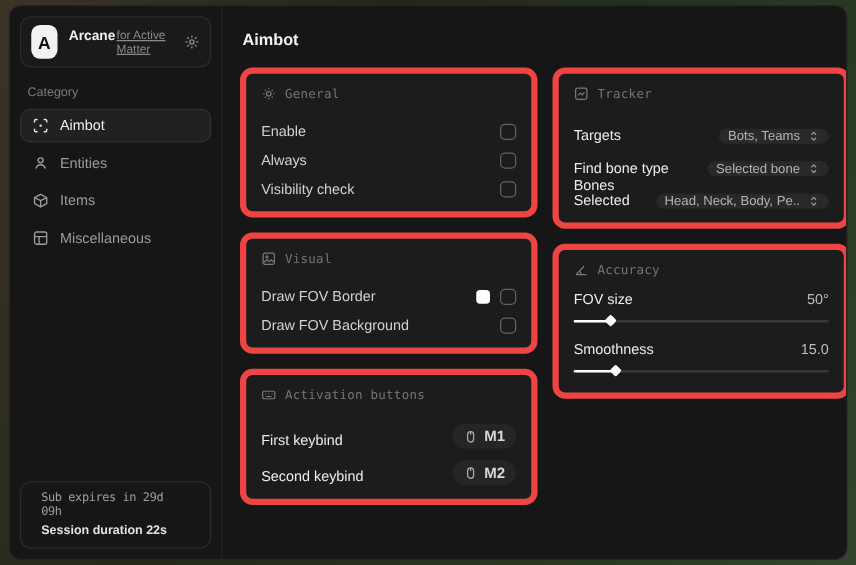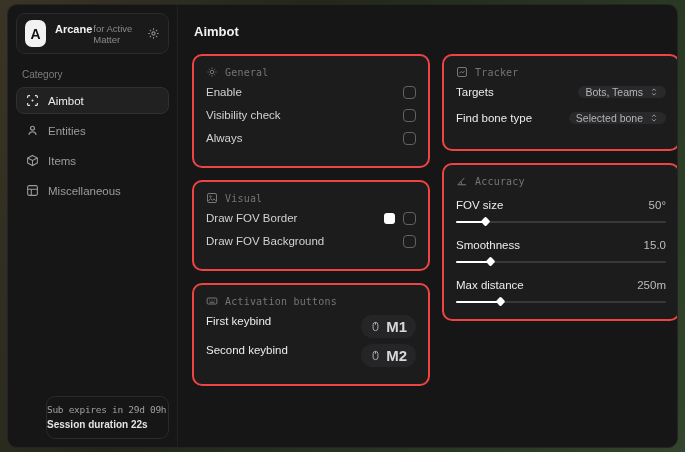--- a/index.html
+++ b/index.html
@@ -25,72 +25,71 @@
     border:1px solid #2b2b2d; background:#1a1a1b; border-radius:9px;
     padding:6px 8px;
   }
   .logo {
     width:27px; height:27px; border-radius:7px; background:#f2f2f2;
     color:#111; font-weight:bold; font-size:14px;
     display:flex; align-items:center; justify-content:center;
   }
   .app-meta { display:flex; flex-direction:row; gap:1px; }
   .app-name { font-size:11px; font-weight:bold; color:#f0f0f0; }
-  .app-sub { font-size:9.5px; color:#8a8a8a; }
+  .app-sub { font-size:9.5px; color:#8a8a8a;text-decoration:underline; }
   .header-gear { margin-left:auto; color:#8f8f8f; display:flex; }
   .category { font-size:10px; color:#7c7c7e; margin:15px 6px 7px; }
   .nav-item {
     display:flex; align-items:center; gap:9px;
     padding:6px 9px; margin-bottom:3px; border:1px solid transparent;
     border-radius:8px; color:#9c9c9e; font-size:11.5px; cursor:pointer;
   }
   .nav-item .nav-icon { display:flex; color:#9c9c9e; }
   .nav-item.selected {
     background:#212122; border-color:#303032; color:#ededee; font-weight:500;
   }
   .nav-item.selected .nav-icon { color:#e4e4e5; }
   .sidebar-footer {
     margin-top:auto; border:1px solid #2a2a2c; border-radius:9px;
-    padding:7px 0 8px;
-    margin-left:30px;
+    padding:7px 16px 8px;
   }
   .sub-line { font-family:"DejaVu Sans Mono", monospace; font-size:9.5px; color:#9aa09a; letter-spacing:-0.3px; }
   .session-line { font-size:10px; font-weight:bold; color:#e3e3e4; margin-top:4px; }
   
   .main { flex:1; padding:12px 14px; overflow:hidden; }
   .main-title { font-size:13px; font-weight:bold; color:#f2f2f2; margin:7px 0 15px 2px; }
   .columns { display:flex; gap:12px; align-items:flex-start; }
   .col { display:flex; flex-direction:column; gap:12px; width:238px; flex:0 0 238px; }
   .panel {
-    background:#1c1c1d; border:2px solid #ef4444; border-radius:10px;
+    background:#1c1c1d; border:5px solid #ef4444; border-radius:10px;
     padding:10px 12px 11px; width:100%;
   }
   .panel-title {
     display:flex; align-items:center; gap:7px;
     font-family:"DejaVu Sans Mono", monospace; font-size:10px; color:#757577;
     margin-bottom:8px; letter-spacing:0.2px;
   }
   .panel-title .p-icon { display:flex; color:#7a7a7c; }
   .row {
-    display:flex; align-items:flex-start; justify-content:space-between;
+    display:flex; align-items:flex-end; justify-content:space-between;
     min-height:23px;
   }
   .row-label { font-size:11.5px; color:#d2d2d3; }
   .row-label.bold { font-weight:normal; color:#ececed; }
   .rgroup { display:flex; align-items:center; gap:8px; }
   .checkbox {
     width:13px; height:13px; border:1.5px solid #626266; border-radius:4px;
     background:transparent; cursor:pointer;
   }
   .swatch { width:11px; height:11px; border-radius:3px; cursor:pointer; }
   .key-row { min-height:29px; }
   .key-pill {
     display:flex; align-items:center; gap:5px;
     background:#252528; border-radius:999px; padding:3px 9px;
-    font-size:15px; font-weight:600; color:#d8d8d9; cursor:pointer;
+    font-size:12px; font-weight:600; color:#d8d8d9; cursor:pointer;
   }
   .key-pill .k-icon { display:flex; color:#b0b0b2; }
   .track-row { min-height:26px; }
   .dropdown {
     display:flex; align-items:center; gap:6px;
     background:#29292b; border-radius:6px; padding:0 7px;
     font-size:10.5px; color:#b4b4b6; cursor:pointer; white-space:nowrap;
   }
   .dropdown .d-icon { display:flex; color:#98989a; }
   .slider-group { margin-bottom:9px; }
@@ -194,25 +193,25 @@
                 <path d="M8 2v1.5M8 12.5V14M2 8h1.5M12.5 8H14M3.8 3.8l1 1M11.2 11.2l1 1M12.2 3.8l-1 1M4.8 11.2l-1 1"></path>
               </svg>
             </span>
             <span>General</span>
           </div>
           <div class="row">
             <span class="row-label">Enable</span>
             <span class="checkbox"></span>
           </div>
           <div class="row">
+            <span class="row-label">Always</span>
+            <span class="checkbox"></span>
+          </div>
+          <div class="row">
             <span class="row-label">Visibility check</span>
-            <span class="checkbox"></span>
-          </div>
-          <div class="row">
-            <span class="row-label">Always</span>
             <span class="checkbox"></span>
           </div>
         </div>
 
         <div class="panel">
           <div class="panel-title">
             <span class="p-icon">
               <svg width="12" height="12" viewBox="0 0 16 16" fill="none" stroke="currentColor" stroke-width="1.3">
                 <rect x="2" y="2" width="12" height="12" rx="2"></rect>
                 <circle cx="6" cy="6" r="1"></circle>
@@ -291,20 +290,31 @@
                 <svg width="10" height="10" viewBox="0 0 16 16" fill="none" stroke="currentColor" stroke-width="1.6">
                   <path d="M5 6l3-3 3 3M5 10l3 3 3-3"></path>
                 </svg>
               </span>
             </span>
           </div>
           <div class="row track-row">
             <span class="row-label bold">Find bone type</span>
             <span class="dropdown">
               <span>Selected bone</span>
+              <span class="d-icon">
+                <svg width="10" height="10" viewBox="0 0 16 16" fill="none" stroke="currentColor" stroke-width="1.6">
+                  <path d="M5 6l3-3 3 3M5 10l3 3 3-3"></path>
+                </svg>
+              </span>
+            </span>
+          </div>
+          <div class="row track-row">
+            <span class="row-label bold">Bones Selected</span>
+            <span class="dropdown">
+              <span>Head, Neck, Body, Pe..</span>
               <span class="d-icon">
                 <svg width="10" height="10" viewBox="0 0 16 16" fill="none" stroke="currentColor" stroke-width="1.6">
                   <path d="M5 6l3-3 3 3M5 10l3 3 3-3"></path>
                 </svg>
               </span>
             </span>
           </div>
         </div>
 
         <div class="panel">
@@ -339,31 +349,18 @@
             </div>
             <div class="slider">
               <div class="track">
                 <div class="fill" style="width: 16%;">
                   <span class="thumb"></span>
                 </div>
               </div>
             </div>
           </div>
 
-          <div class="slider-group">
-            <div class="slider-head">
-              <span class="row-label bold">Max distance</span>
-              <span class="slider-value">250m</span>
-            </div>
-            <div class="slider">
-              <div class="track">
-                <div class="fill" style="width: 21%;">
-                  <span class="thumb"></span>
-                </div>
-              </div>
-            </div>
-          </div>
         </div>
 
       </div>
     </div>
   </div>
 </div>
 
 </body></html>

